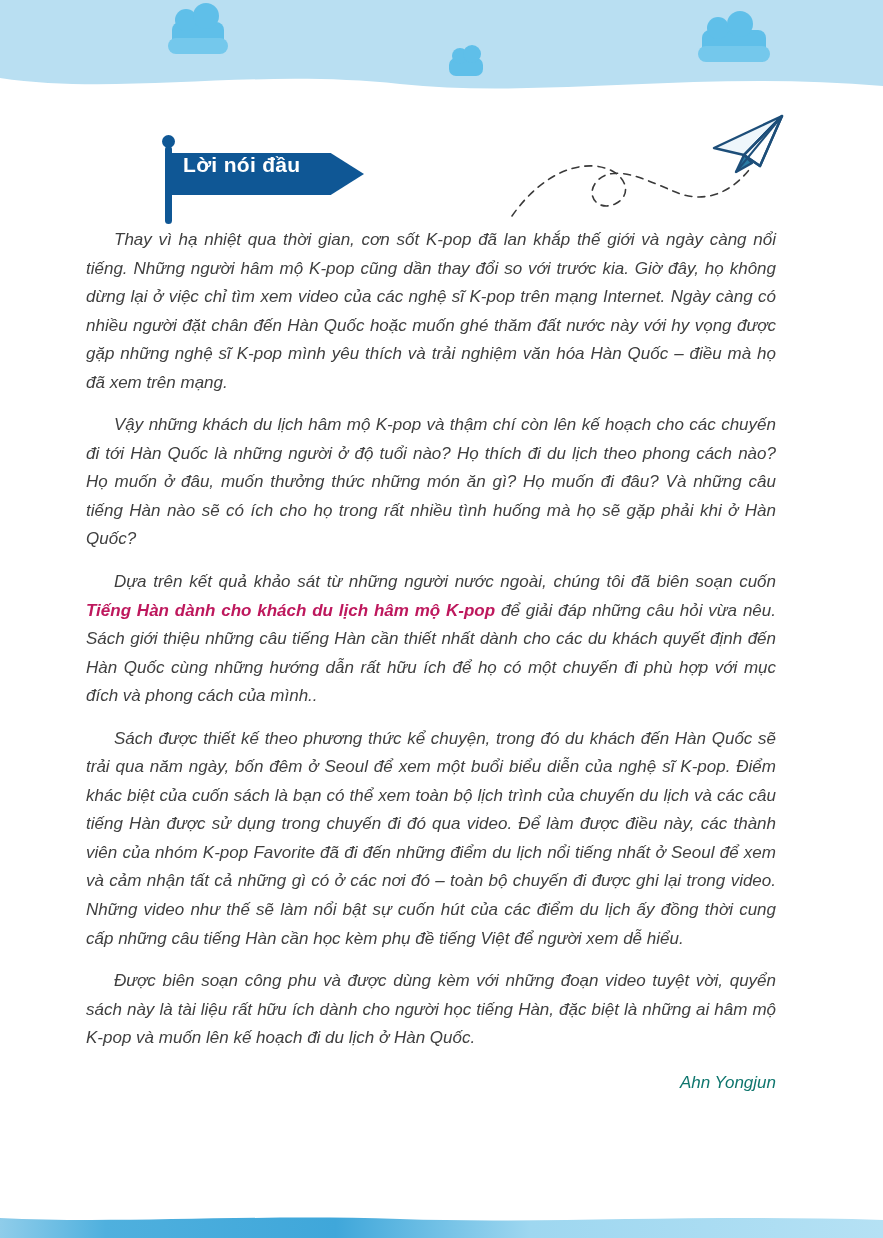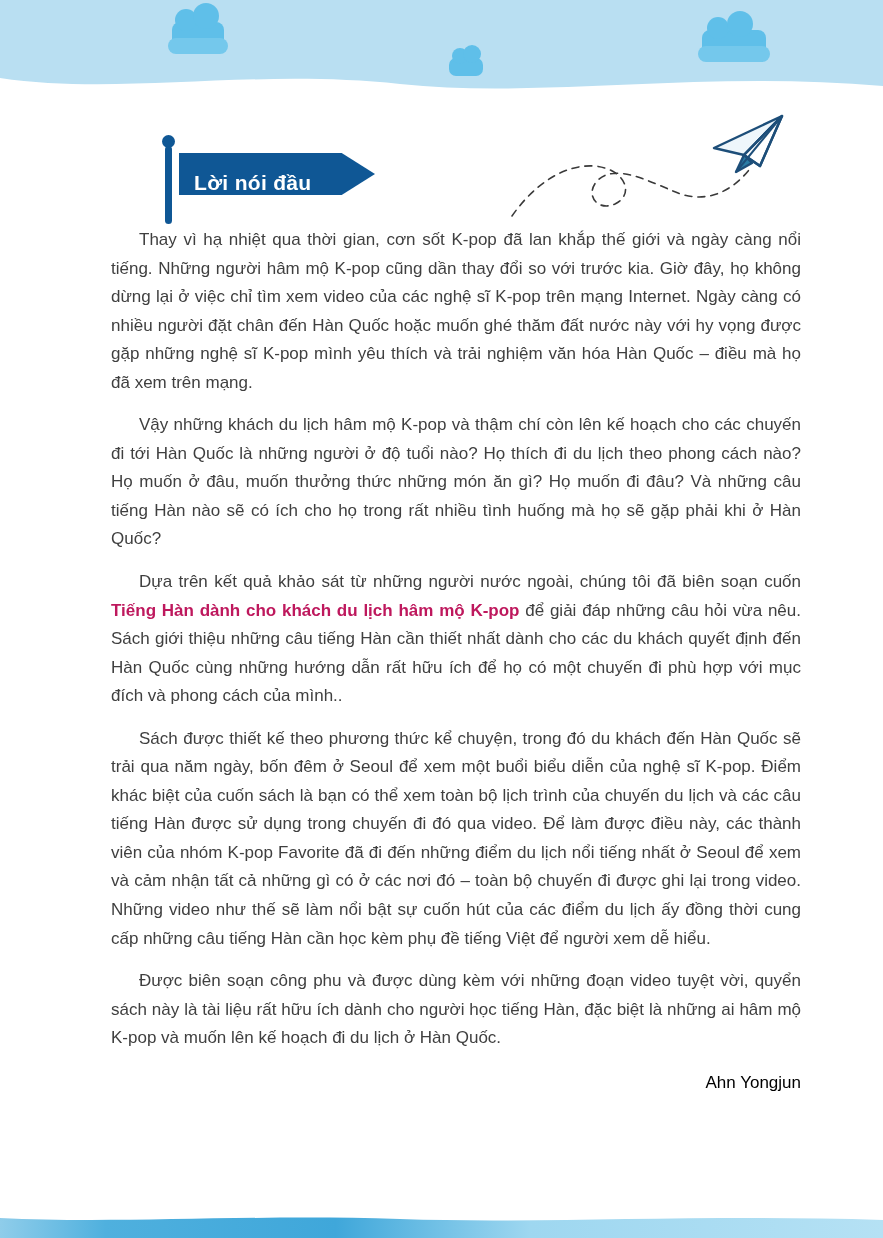--- a/index.html
+++ b/index.html
@@ -20,45 +20,46 @@
     position:absolute;left:165px;top:146px;
     width:7px;height:78px;
     background:#0f5795;border-radius:4px;
   }
   .flag-pole-ball{
     position:absolute;left:162px;top:135px;
     width:13px;height:13px;border-radius:50%;
     background:#0f5795;
   }
   .flag-banner{
-    position:absolute;left:179px;top:153px;
+    position:absolute;left:168px;top:153px;
     width:196px;height:42px;
     background:#0f5795;
     clip-path:polygon(0 0,83% 0,100% 50%,83% 100%,0 100%);
-    display:flex;align-items:flex-end;
+    display:flex;align-items:flex-start;
   }
   .flag-banner .flag-text{
     color:#ffffff;font-size:21px;font-weight:bold;
     padding-left:15px;letter-spacing:.3px;white-space:nowrap;
   }
 
   
   .plane-decor{position:absolute;left:498px;top:106px;width:300px;height:140px;}
 
   
   .body-text{
-    position:absolute;left:111px;top:226px;width:690px;
+    position:absolute;left:86px;top:226px;width:690px;
     color:#3f3f3f;font-size:17px;line-height:1.68;
     text-align:justify;
+    font-style:italic;
   }
   .body-text p{margin:0 0 14px 0;text-indent:28px;}
   .body-text .bold{font-weight:bold;color:#be185d;}
   .signature{
     margin-top:16px;text-align:right;text-indent:0;
-    color:#000000;font-size:17px;
+    color:#0f766e;font-size:17px;
   }
 
   
   .footer-band{position:absolute;left:0;bottom:0;width:883px;height:26px;}
 </style>
 </head>
 <body>
 
 <div class="page">
 

